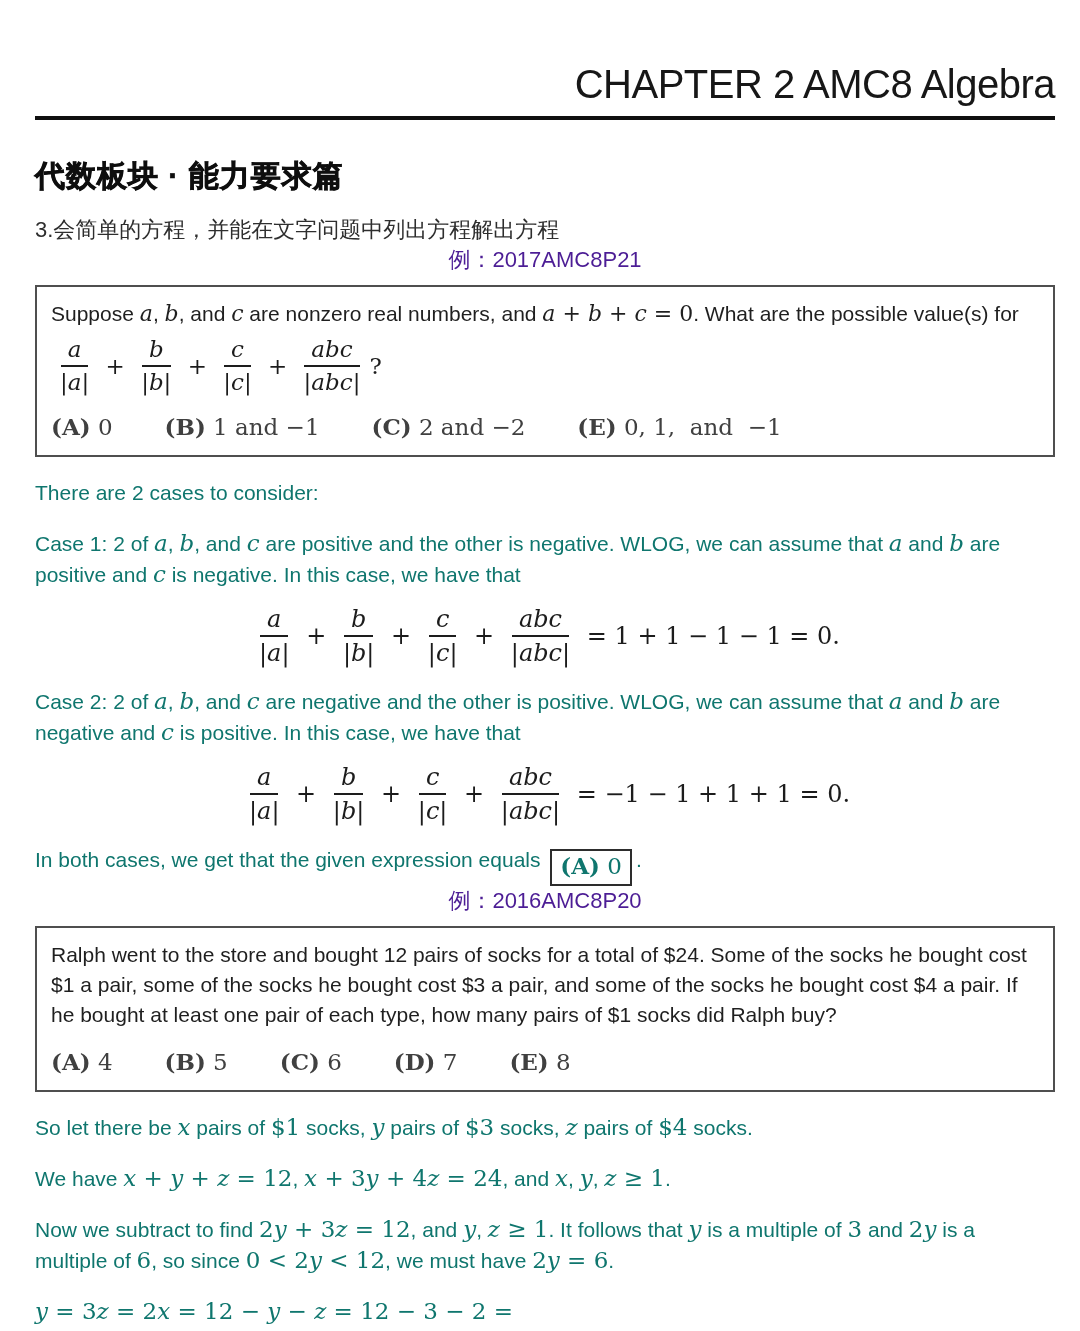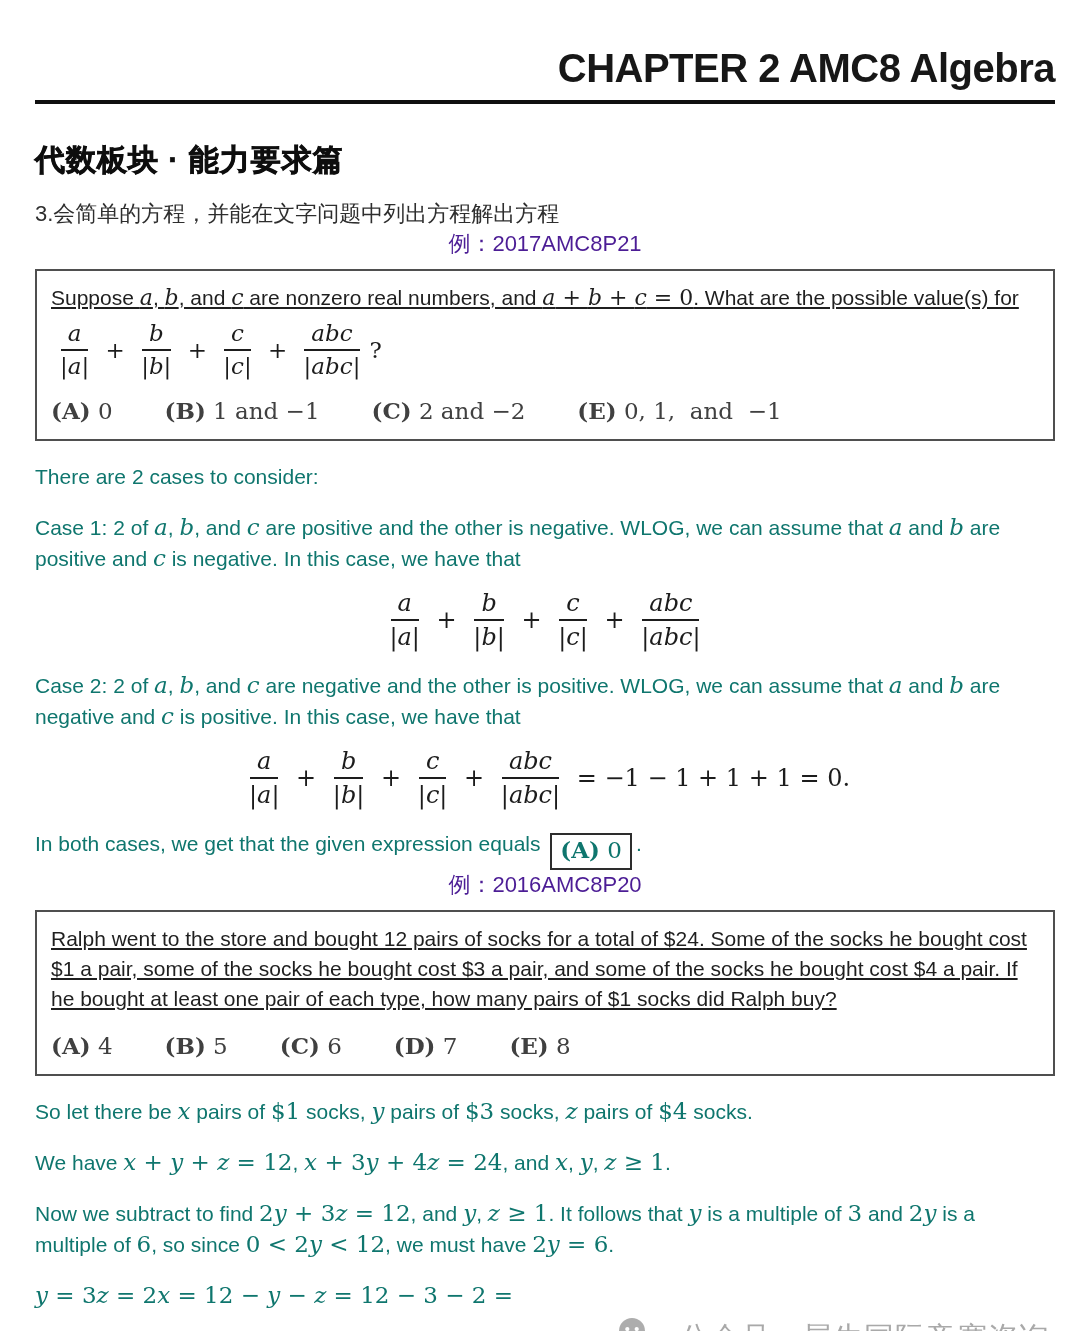--- a/index.html
+++ b/index.html
@@ -1,30 +1,30 @@
 <!DOCTYPE html>
 <html><head>
 <meta charset="utf-8">
 <style>
   * { margin:0; padding:0; box-sizing:border-box; }
   html,body { width:1080px; height:1331px; background:#ffffff; }
   body { font-family:"Liberation Sans", sans-serif; color:#222; overflow:hidden; }
   .page { position:relative; width:1080px; height:1331px; padding:0 25px 0 35px; }
 
-  .chapter-title { margin-top:46px; text-align:right; font-size:40px; letter-spacing:-0.5px;
-                   color:#171717; font-weight:700; }
+  .chapter-title { margin-top:62px; text-align:right; font-size:40px; letter-spacing:-0.5px;
+                   color:#171717; font-weight:400; }
   .rule { height:4px; background:#101010; margin-top:9px; }
 
   .cn-heading { margin-top:36px; font-size:30px; font-weight:900; color:#0e0e0e;
                 -webkit-text-stroke:0.7px #0e0e0e; letter-spacing:1px; }
   .cn-sub { margin-top:18px; font-size:22px; color:#2e2e2e; }
   .example-label { font-size:22px; color:#4c1d95;text-align:center; }
 
   .problem-box { margin-top:10px; border:2px solid #4f4f4f; padding:12px 14px 14px; }
-  .rt { font-size:21px; line-height:30px; color:#1f1f1f;text-decoration:underline; }
+  .rt { font-size:21px; line-height:30px; color:#1f1f1f; }
   .rt .mi, .rt .mn { font-size:22px; }
 
   
   .mi { font-family:"DejaVu Serif", serif; font-style:italic; }
   .mn { font-family:"DejaVu Serif", serif; }
   .mb { font-family:"DejaVu Serif", serif; font-weight:bold; }
 
   .math-row { display:flex; align-items:center; font-size:23px; color:#1c1c1c; }
   .math-row span { white-space:pre; }
   .expr { margin-top:8px; }
@@ -83,20 +83,21 @@
   <p class="para"><span class="txt">There are 2 cases to consider:</span></p>
   <p class="para"><span class="txt">Case 1: 2 of </span><span class="mi">a</span><span class="txt">, </span><span class="mi">b</span><span class="txt">, and </span><span class="mi">c</span><span class="txt"> are positive and the other is negative. WLOG, we can assume that </span><span class="mi">a</span><span class="txt"> and </span><span class="mi">b</span><span class="txt"> are positive and </span><span class="mi">c</span><span class="txt"> is negative. In this case, we have that</span></p>
   <div class="math-row display">
       <span class="frac"><span class="fnum"><span class="mi">a</span></span><span class="fden"><span class="mn">|</span><span class="mi">a</span><span class="mn">|</span></span></span>
       <span class="mn"> + </span>
       <span class="frac"><span class="fnum"><span class="mi">b</span></span><span class="fden"><span class="mn">|</span><span class="mi">b</span><span class="mn">|</span></span></span>
       <span class="mn"> + </span>
       <span class="frac"><span class="fnum"><span class="mi">c</span></span><span class="fden"><span class="mn">|</span><span class="mi">c</span><span class="mn">|</span></span></span>
       <span class="mn"> + </span>
       <span class="frac"><span class="fnum"><span class="mi">abc</span></span><span class="fden"><span class="mn">|</span><span class="mi">abc</span><span class="mn">|</span></span></span>
+      <span class="mn"> = 1 + 1 − 1 − 1 = 0.</span>
     </div>
   <p class="para"><span class="txt">Case 2: 2 of </span><span class="mi">a</span><span class="txt">, </span><span class="mi">b</span><span class="txt">, and </span><span class="mi">c</span><span class="txt"> are negative and the other is positive. WLOG, we can assume that </span><span class="mi">a</span><span class="txt"> and </span><span class="mi">b</span><span class="txt"> are negative and </span><span class="mi">c</span><span class="txt"> is positive. In this case, we have that</span></p>
   <div class="math-row display">
       <span class="frac"><span class="fnum"><span class="mi">a</span></span><span class="fden"><span class="mn">|</span><span class="mi">a</span><span class="mn">|</span></span></span>
       <span class="mn"> + </span>
       <span class="frac"><span class="fnum"><span class="mi">b</span></span><span class="fden"><span class="mn">|</span><span class="mi">b</span><span class="mn">|</span></span></span>
       <span class="mn"> + </span>
       <span class="frac"><span class="fnum"><span class="mi">c</span></span><span class="fden"><span class="mn">|</span><span class="mi">c</span><span class="mn">|</span></span></span>
       <span class="mn"> + </span>
       <span class="frac"><span class="fnum"><span class="mi">abc</span></span><span class="fden"><span class="mn">|</span><span class="mi">abc</span><span class="mn">|</span></span></span>

